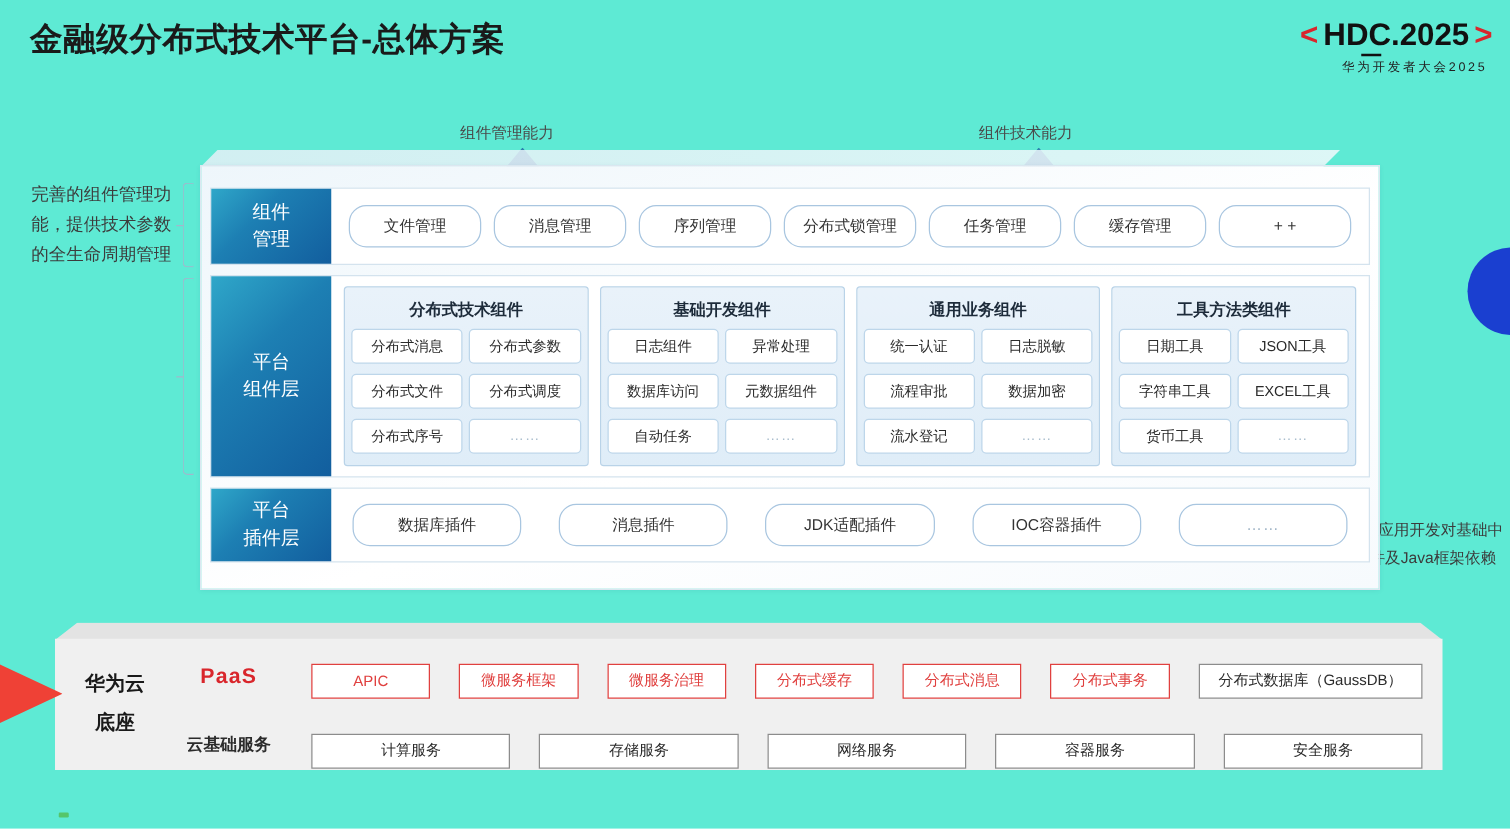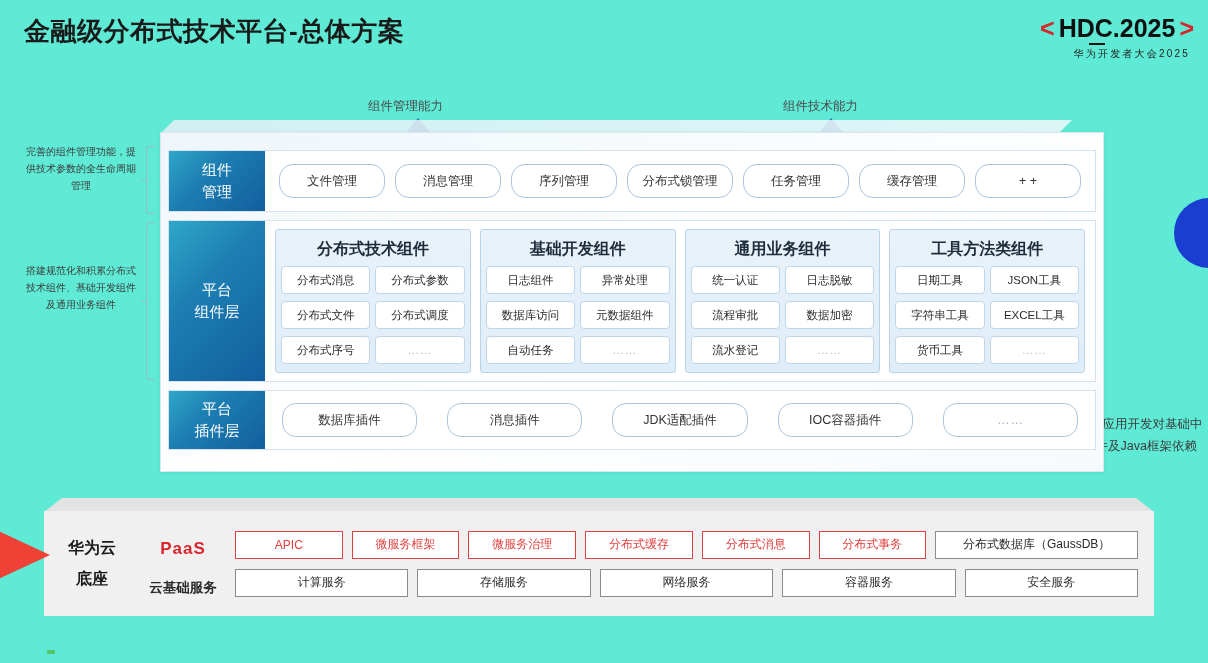--- a/index.html
+++ b/index.html
@@ -115,21 +115,21 @@
 
   
   #row-comp { top: 88px; height: 162px; }
   #row-comp .row-body { gap: 9px; padding: 8px 10px; align-items: stretch; }
   .group {
     flex: 1; display: flex; flex-direction: column;
     background: linear-gradient(180deg,#e9f2fa 0%, #dfedf8 100%);
     border: 1px solid #b9d3e8; border-radius: 3px; padding: 5px;
   }
   .group-title {
-    font-size: 16px; font-weight: bold; color: #1d2b3a;
+    font-size: 13px; font-weight: bold; color: #1d2b3a;
     text-align: center; padding: 4px 0 6px; white-space: nowrap;
   }
   .group-grid {
     flex: 1; display: grid; grid-template-columns: 1fr 1fr;
     gap: 4px 5px;
   }
   .cell {
     display: flex; align-items: center; justify-content: center;
     height: 28px; font-size: 11.5px; color: #2b2b2b;
     background: #ffffff; border: 1px solid #bdd6ea; border-radius: 4px;
@@ -137,21 +137,21 @@
   }
   .cell.dots { color: #a9bdcd; letter-spacing: 1px; }
 
   
   #row-plugin { top: 258px; height: 60px; }
   #row-plugin .row-body { gap: 30px; padding: 0 17px; }
 
   
   .note {
     position: absolute; width: 118px;
-    font-size: 10px; line-height: 1.72; color: #3c3c3c; text-align: center;
+    font-size: 14px; line-height: 1.72; color: #3c3c3c; text-align: center;
   }
   .note-right {
     position: absolute; width: 128px; right: 4px;
     font-size: 12.5px; line-height: 1.72; color: #3c3c3c; text-align: center;
   }
   .brace {
     position: absolute; width: 9px;
     border: 1.2px solid #9fb9cc; border-right: none;
     border-radius: 4px 0 0 4px;
   }
@@ -175,21 +175,21 @@
   .cloud-body {
     position: absolute; left: 0; top: 13px; width: 1110px; height: 105px;
     background: #f0f0f0;
     display: flex; align-items: center;
   }
   .cloud-title {
     width: 96px; flex: none; text-align: center;
     font-size: 16px; font-weight: bold; color: #1a1a1a; line-height: 1.9;
   }
   .cloud-rows { flex: 1; display: flex; flex-direction: column; gap: 10px; padding-right: 16px; }
-  .cloud-row { display: flex; align-items: flex-end; gap: 9px; }
+  .cloud-row { display: flex; align-items: flex-start; gap: 23px; margin-top: 18px; }
   .cloud-rowlabel {
     width: 86px; flex: none; text-align: center; white-space: nowrap;
   }
   .cloud-rowlabel.paas { font-size: 17px; font-weight: bold; color: #d9262c; letter-spacing: 1px; }
   .cloud-rowlabel.base { font-size: 13.5px; font-weight: bold; color: #2b2b2b; }
   .svc {
     flex: 1; height: 28px;
     display: flex; align-items: center; justify-content: center;
     font-size: 12px; white-space: nowrap; background: #ffffff;
   }
@@ -222,21 +222,20 @@
 
   <div class="arrow-label" style="left:368px; top:98px;">组件管理能力</div>
   <div class="arrow-up" style="left:400px; top:118px;"></div>
 
   <div class="arrow-label" style="left:783px; top:98px;">组件技术能力</div>
   <div class="arrow-up" style="left:813px; top:118px;"></div>
 
   <div class="note" style="left:22px; top:143px;">完善的组件管理功能，提供技术参数的全生命周期管理</div>
   <div class="brace" style="left:146px; top:146px; height:68px;"></div>
 
-  <div class="note" style="left:22px; top:262px;">搭建规范化和积累分布式技术组件、基础开发组件及通用业务组件</div>
   <div class="brace" style="left:146px; top:222px; height:158px;"></div>
 
   <div class="note-right" style="top:414px;">解耦应用开发对基础中间件及Java框架依赖</div>
   <div class="brace flip" style="left:1076px; top:398px; height:60px;"></div>
 
   <div class="stack-panel">
     <div class="panel-skew"></div>
     <div class="stack-bg"></div>
 
     <div class="row" id="row-mgmt">

